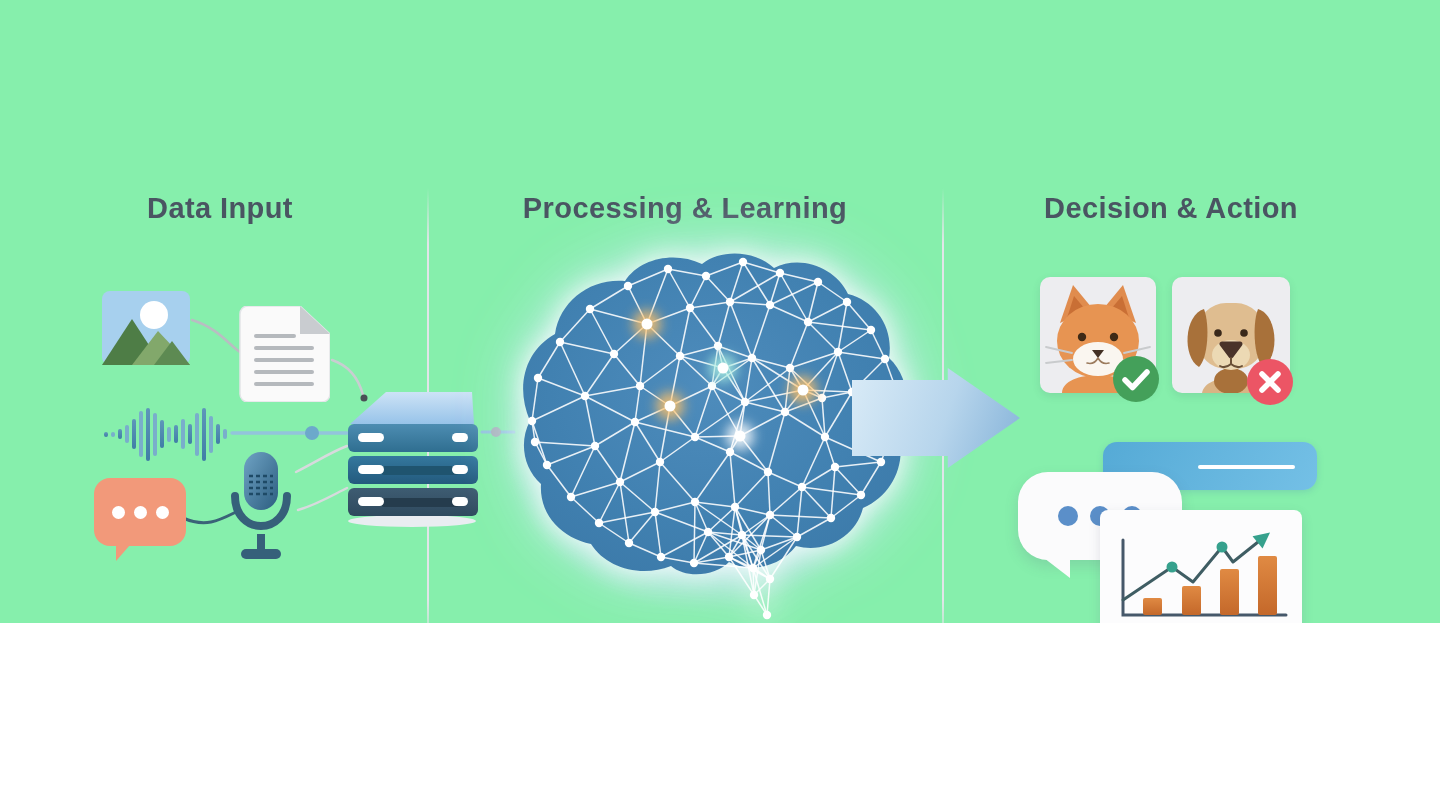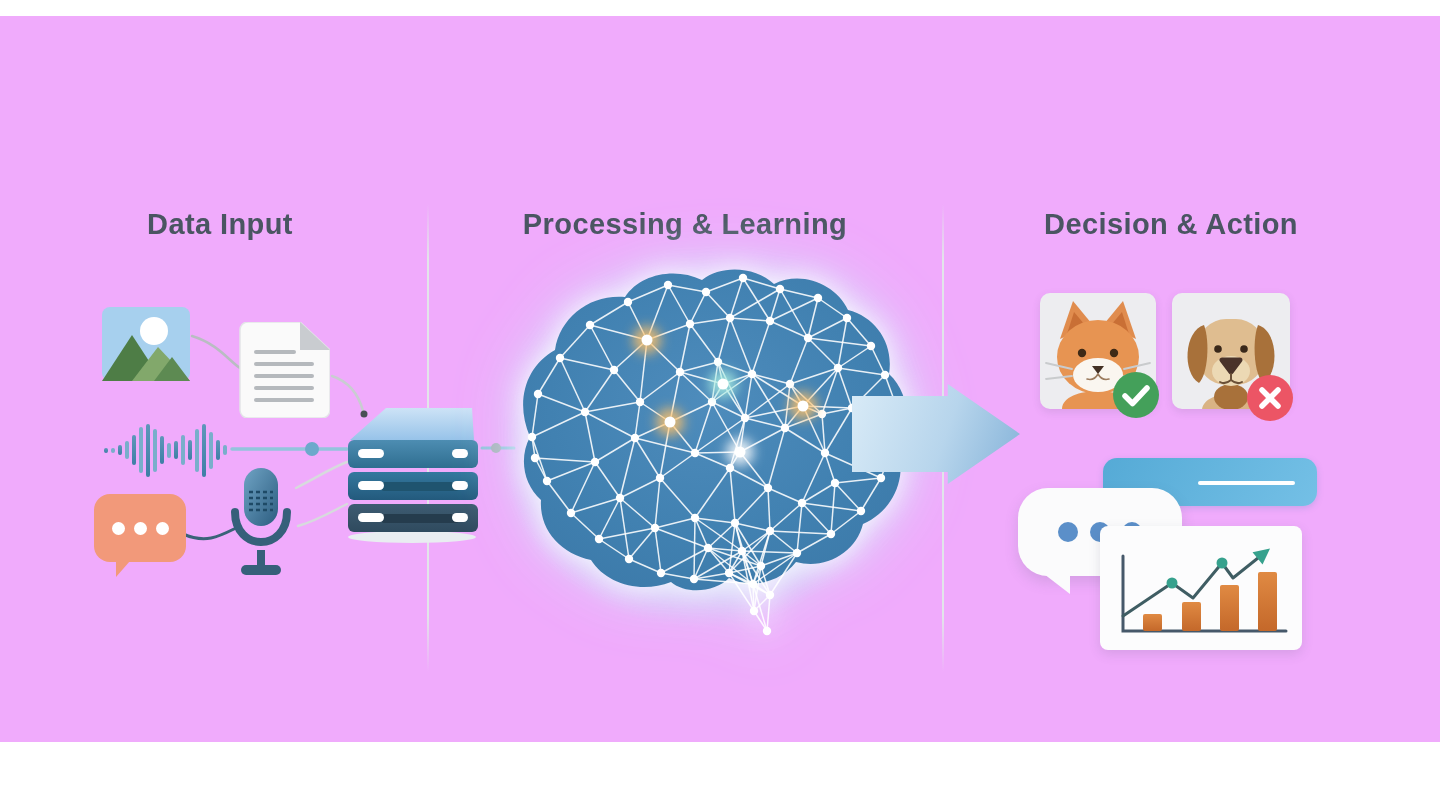--- a/index.html
+++ b/index.html
@@ -1,20 +1,20 @@
 <!DOCTYPE html>
 <html><head>
 <meta charset="utf-8">
 <style>
   * { margin:0; padding:0; box-sizing:border-box; }
   html,body { background:#ffffff; }
   body { font-family:"Liberation Sans", sans-serif; }
   .stage {
-    position:relative; width:1440px; height:726px; margin:16px auto;
-    background:#f0abfc; overflow:hidden;
+    position:relative; width:1440px; height:623px; margin:0 auto;
+    background:#86efac; overflow:hidden;
   }
   .abs { position:absolute; }
   .section-title {
     position:absolute; top:190px; height:36px;
     font-size:29px; font-weight:600; color:#4a5562;
     letter-spacing:.4px; text-align:center; line-height:36px;
     white-space:nowrap;
   }
   .divider {
     position:absolute; top:188px; width:2px; height:468px;

